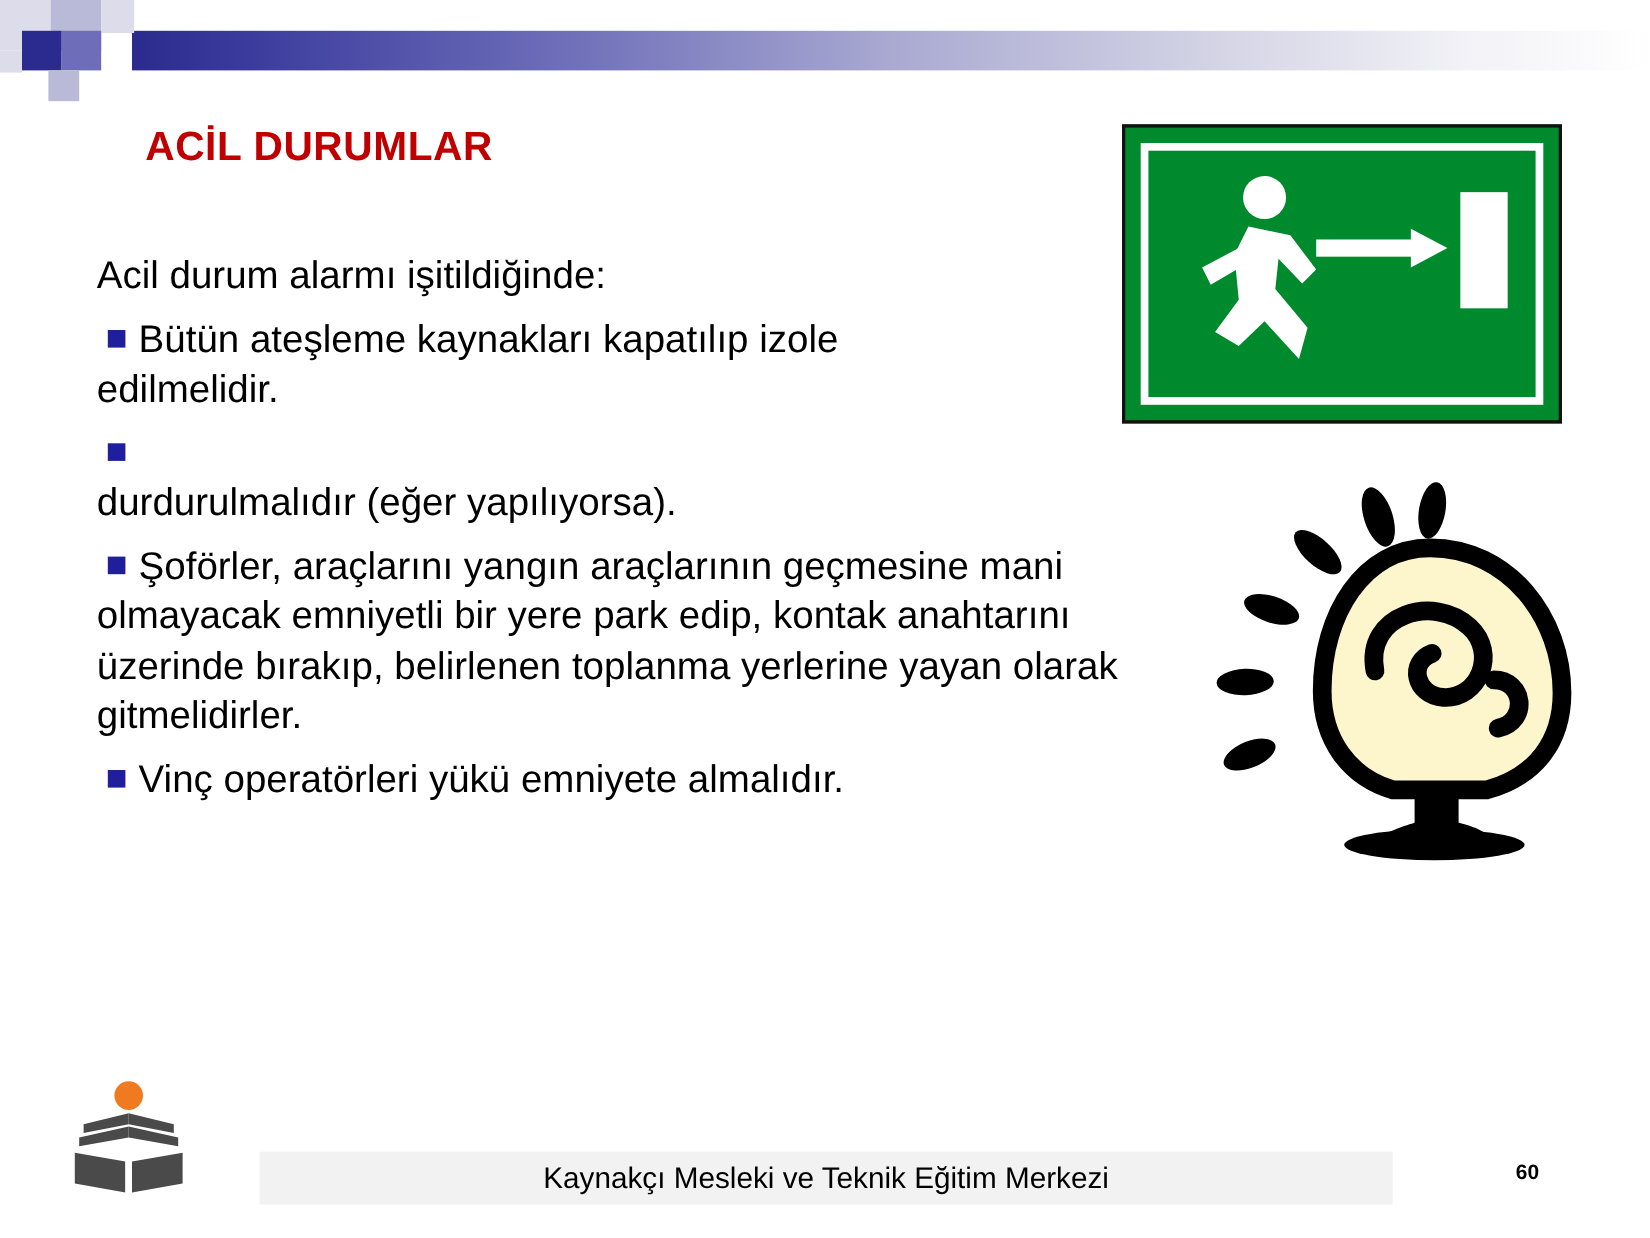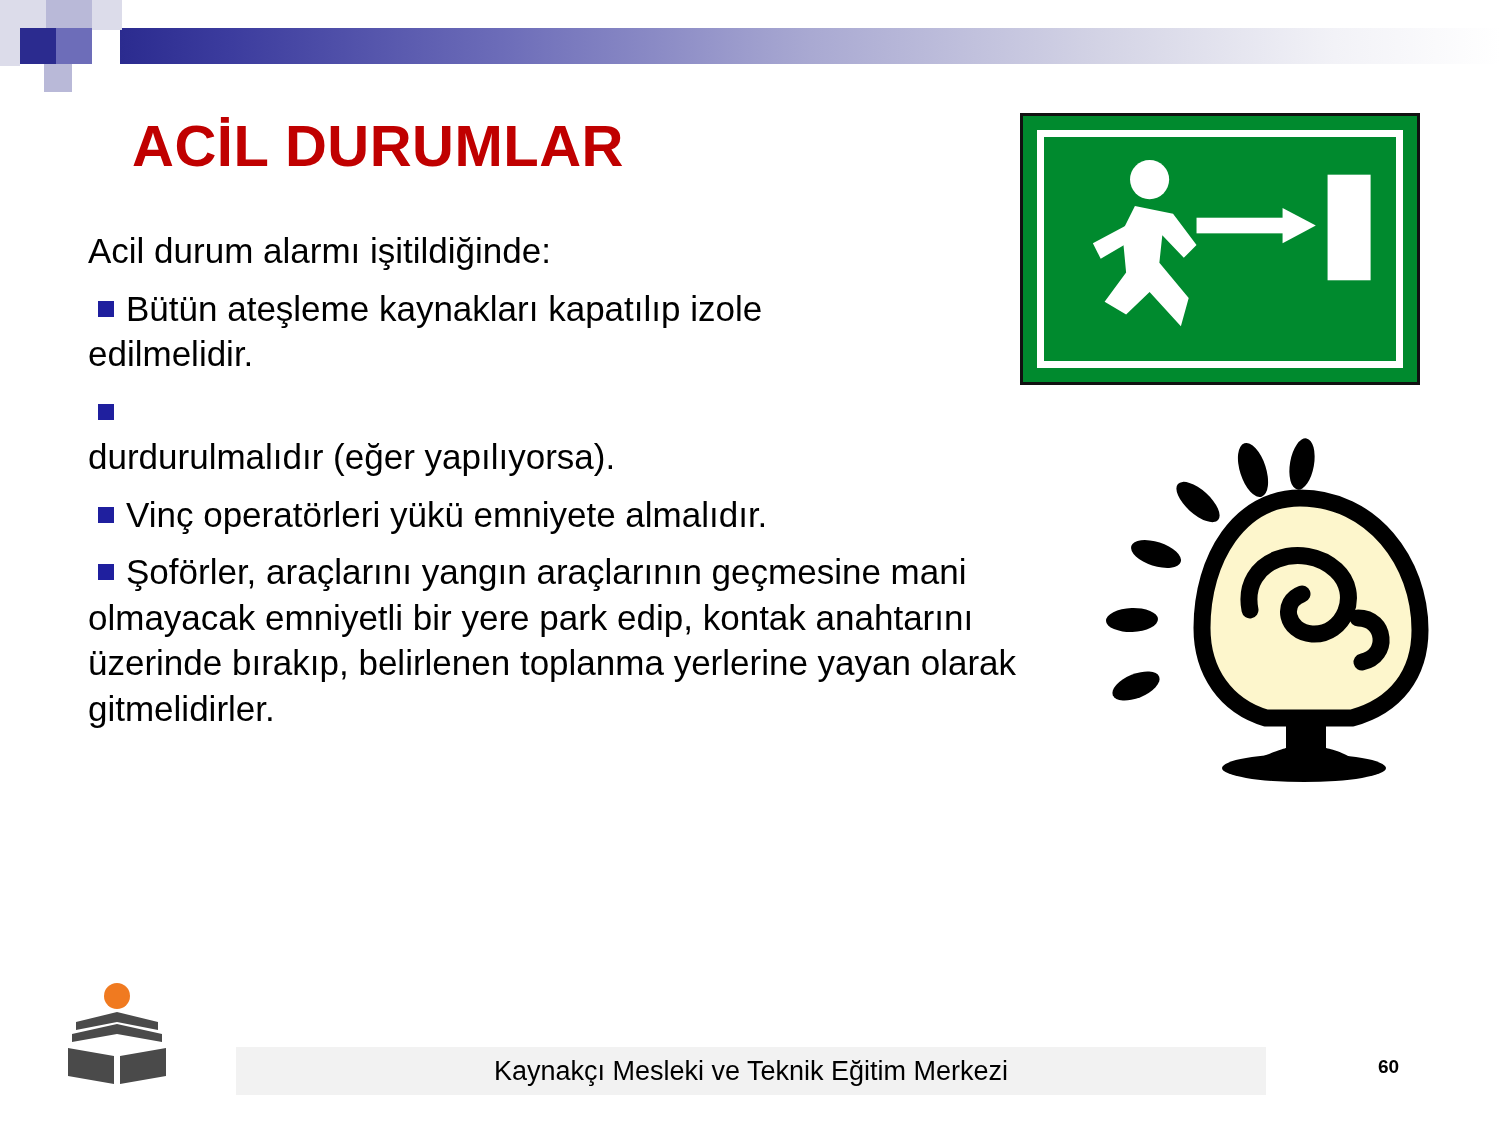--- a/index.html
+++ b/index.html
@@ -38,21 +38,21 @@
   .sq.dark { background: #2b2b8f; }
   .sq.mid  { background: #6d6db9; }
   .sq.light{ background: #b9b9d8; }
   .sq.pale { background: #dcdcea; }
 
   
   .title {
     position: absolute;
     left: 132px;
     top: 112px;
-    font-size: 58px;
+    font-size: 37px;
     font-weight: bold;
     color: #c00000;
     letter-spacing: 0.5px;
     white-space: nowrap;
   }
 
   
   .body-block {
     position: absolute;
     left: 88px;
@@ -184,25 +184,25 @@
     <span class="bsq"></span><span class="bullet-text">Bütün ateşleme kaynakları kapatılıp izole</span>
     <span class="cont">edilmelidir.</span>
   </div>
 
   <div class="bullet-row">
     <span class="bsq"></span>
     <span class="cont">durdurulmalıdır (eğer yapılıyorsa).</span>
   </div>
 
   <div class="bullet-row">
+    <span class="bsq"></span><span class="bullet-text">Şoförler, araçlarını yangın araçlarının geçmesine mani olmayacak emniyetli bir yere park edip, kontak anahtarını üzerinde bırakıp, belirlenen toplanma yerlerine yayan olarak gitmelidirler.</span>
+  </div>
+
+  <div class="bullet-row">
     <span class="bsq"></span><span class="bullet-text">Vinç operatörleri yükü emniyete almalıdır.</span>
-  </div>
-
-  <div class="bullet-row">
-    <span class="bsq"></span><span class="bullet-text">Şoförler, araçlarını yangın araçlarının geçmesine mani olmayacak emniyetli bir yere park edip, kontak anahtarını üzerinde bırakıp, belirlenen toplanma yerlerine yayan olarak gitmelidirler.</span>
   </div>
 
 </div>
 
 <div class="exit-sign">
   <div class="exit-inner"></div>
   <svg class="exit-svg" viewBox="0 0 400 272">
 
     <circle cx="128" cy="65" r="20" fill="#ffffff"></circle>
     <path d="M113 92 L152 100 L176 132 L163 145 L141 122 L138 150 L168 186 L160 215 L128 180 L104 203 L82 190 L104 160 L100 118 Z" fill="#ffffff"></path>

